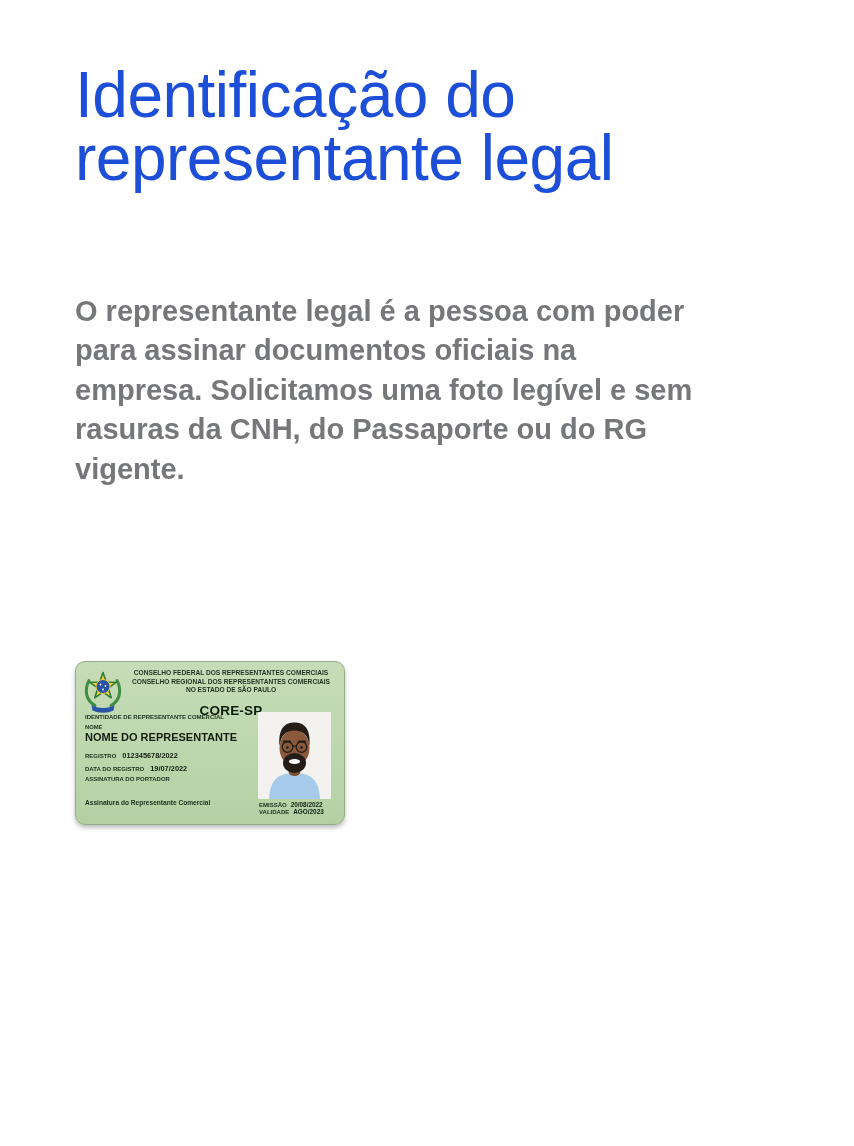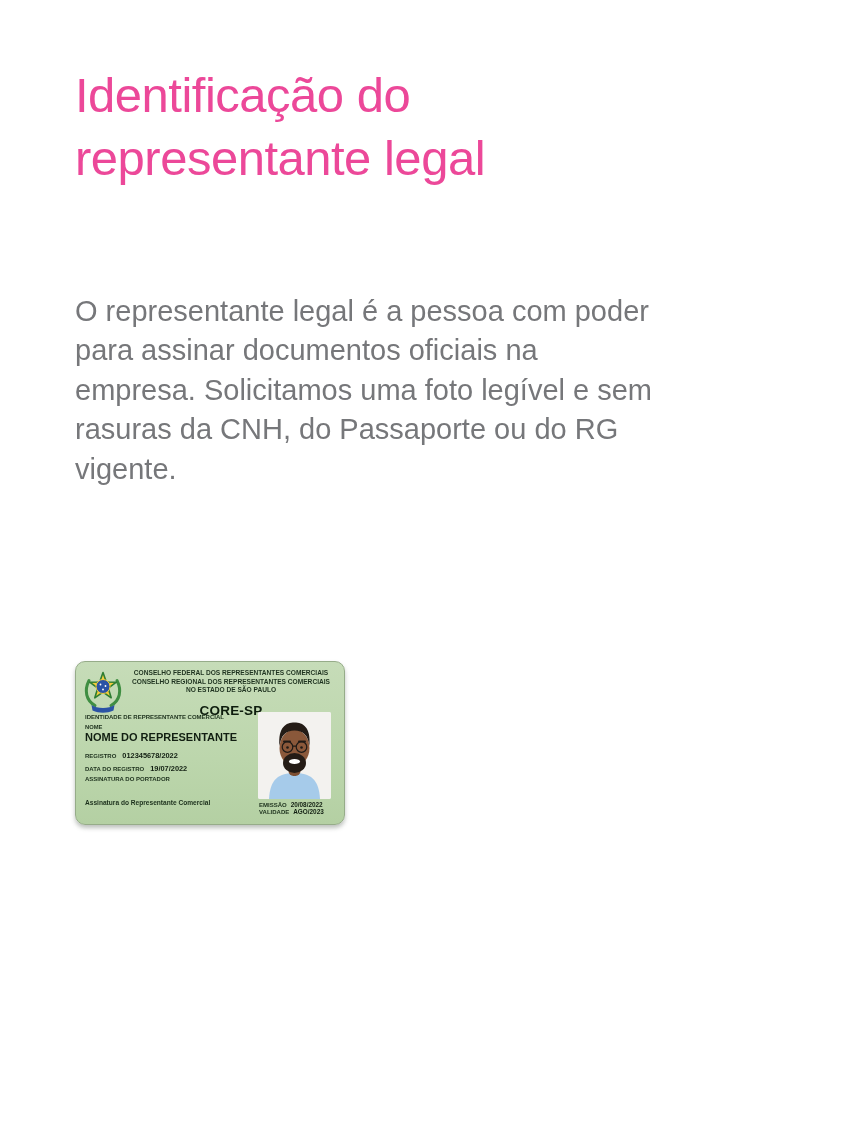--- a/index.html
+++ b/index.html
@@ -7,29 +7,29 @@
   .page {
     position:relative;
     width:854px; height:1146px;
     background:#ffffff;
     font-family:"Liberation Sans", sans-serif;
     overflow:hidden;
   }
   .page-title {
     position:absolute; left:75px; top:64px;
     width:720px;
-    font-size:49px; line-height:63px; font-weight:400;
-    color:#ec4899;
+    font-size:64px; line-height:63px; font-weight:400;
+    color:#1d4ed8;
     letter-spacing:-0.5px;
     white-space:pre-line;
   }
   .body-text {
     position:absolute; left:75px; top:252px;
     width:720px;
-    font-size:29px; line-height:39.5px; font-weight:400;
+    font-size:29px; line-height:39.5px; font-weight:700;
     color:#76777a;
     white-space:pre-line;
   }
   .body-text .para { white-space:pre-line; }
 
   
   .id-card {
     position:absolute; left:75px; top:661px;
     width:270px; height:164px;
     background:linear-gradient(180deg,#c6dcb8 0%, #bcd6ac 60%, #b4d0a3 100%);

